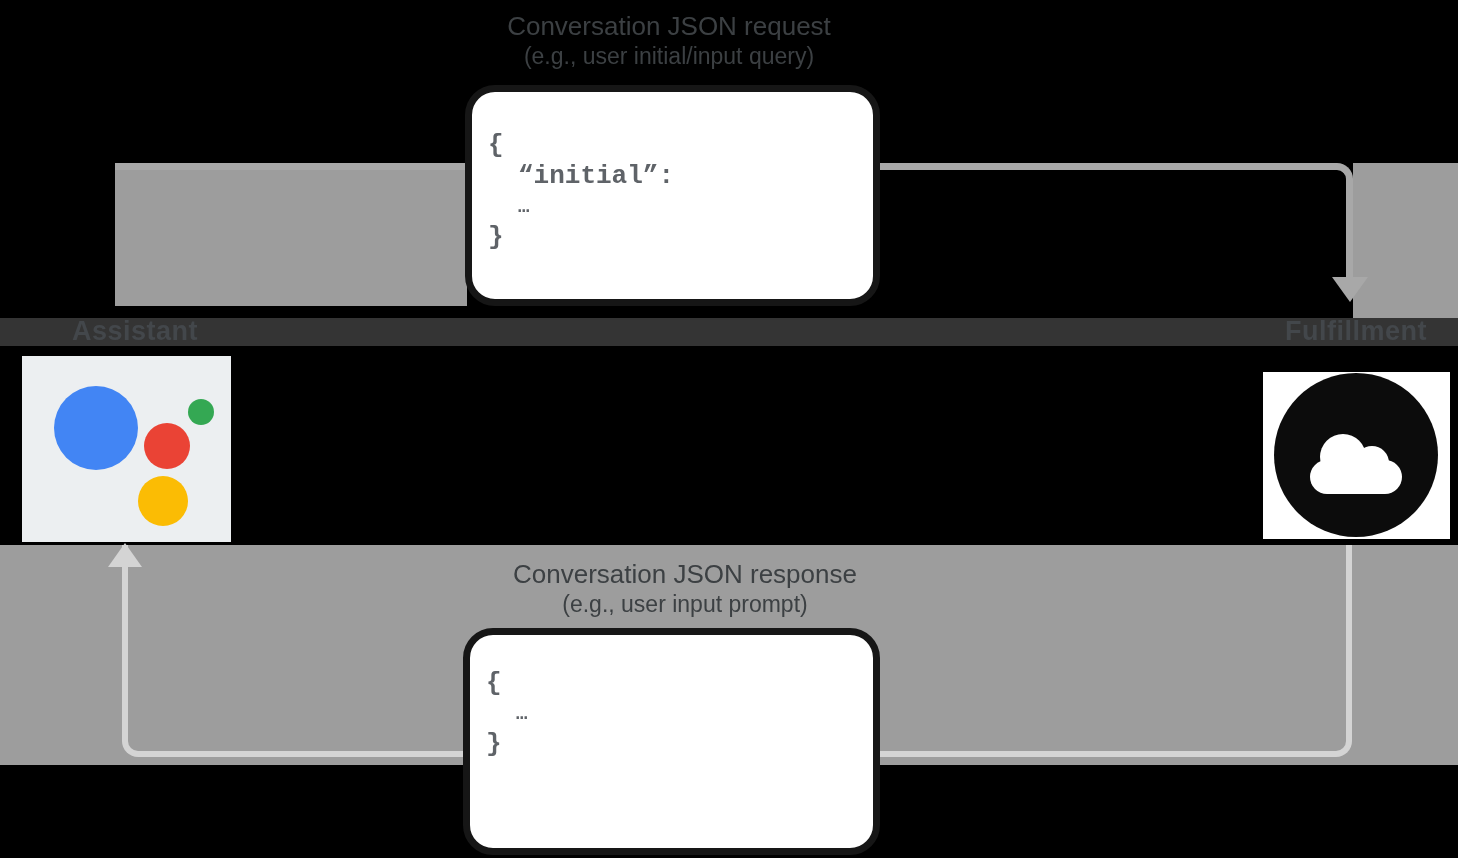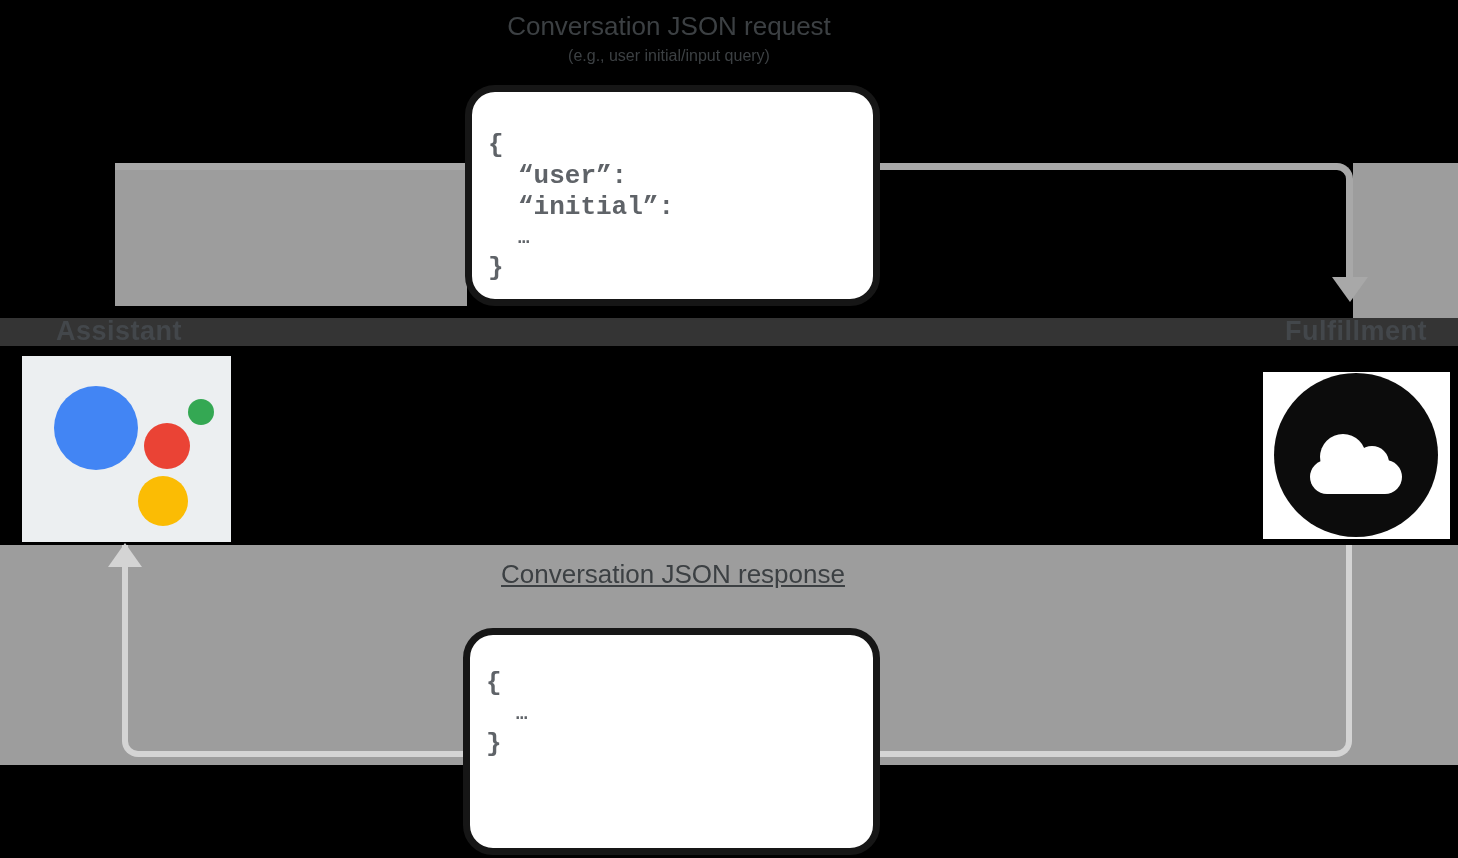--- a/index.html
+++ b/index.html
@@ -11,21 +11,21 @@
   .slab { position:absolute; background:#9d9d9d; }
   #slab-top-left   { left:115px;  top:163px; width:352px;  height:143px; }
   #slab-top-right  { left:1353px; top:163px; width:105px;  height:157px; }
   #slab-bottom     { left:0;      top:545px; width:1458px; height:220px; }
   
   #actor-band { position:absolute; left:0; top:318px; width:1458px; height:28px; background:#343434; }
   .actor-label {
     position:absolute; top:316px; font-size:27px; font-weight:bold;
     color:#43474b; letter-spacing:0.5px;
   }
-  #actor-left  { left:56px; }
+  #actor-left  { left:72px; }
   #actor-right { right:31px; }
   
   #request-arrow {
     position:absolute; left:115px; top:163px; width:1238px; height:116px;
     border-top:7px solid #a8a8a8; border-right:7px solid #a8a8a8;
     border-top-right-radius:16px; box-sizing:border-box;
   }
   #request-arrowhead {
     position:absolute; left:1332px; top:277px; width:0; height:0;
     border-left:18px solid transparent; border-right:18px solid transparent;
@@ -42,23 +42,23 @@
     position:absolute; left:108px; top:543px; width:0; height:0;
     border-left:17px solid transparent; border-right:17px solid transparent;
     border-bottom:24px solid #d4d4d4;
   }
   
   .flow-title {
     position:absolute; width:660px; text-align:center;
     color:#3c4043; font-weight:500;
   }
   #request-title  { left:339px; top:10px; }
-  #response-title { left:343px; top:558px;text-decoration:underline; }
+  #response-title { left:355px; top:558px; }
   .flow-title .t1 { font-size:26px; line-height:32px; display:block; }
-  .flow-title .t2 { font-size:16px; line-height:28px; display:block; }
+  .flow-title .t2 { font-size:23px; line-height:28px; display:block; }
   
   .json-box {
     position:absolute; background:#fff; border:7px solid #161616;
     border-radius:30px; box-sizing:border-box;
     font-family:"Liberation Mono", monospace; font-weight:bold;
     color:#5f6368; font-size:26px; line-height:31px;
   }
   #request-box  { left:465px; top:85px;  width:415px; height:221px; padding:38px 0 0 16px; }
   #response-box { left:463px; top:628px; width:417px; height:227px; padding:33px 0 0 16px; }
   .code-line.indent { padding-left:30px; }
@@ -106,28 +106,28 @@
   <div class="actor-label" id="actor-left">Assistant</div>
   <div class="actor-label" id="actor-right">Fulfillment</div>
 
   <div class="flow-title" id="request-title">
     <span class="t1">Conversation JSON request</span>
     <span class="t2">(e.g., user initial/input query)</span>
   </div>
 
   <div class="json-box" id="request-box">
     <div class="code-line">{</div>
-    <div class="code-line indent">“user”:</div>
     <div class="code-line indent">“initial”:</div>
     <div class="code-line indent ellipsis">…</div>
     <div class="code-line">}</div>
   </div>
 
   <div class="flow-title" id="response-title">
     <span class="t1">Conversation JSON response</span>
+    <span class="t2">(e.g., user input prompt)</span>
   </div>
 
   <div class="json-box" id="response-box">
     <div class="code-line">{</div>
     <div class="code-line indent ellipsis">…</div>
     <div class="code-line">}</div>
   </div>
 
   <div id="assistant-tile">
     <div>

